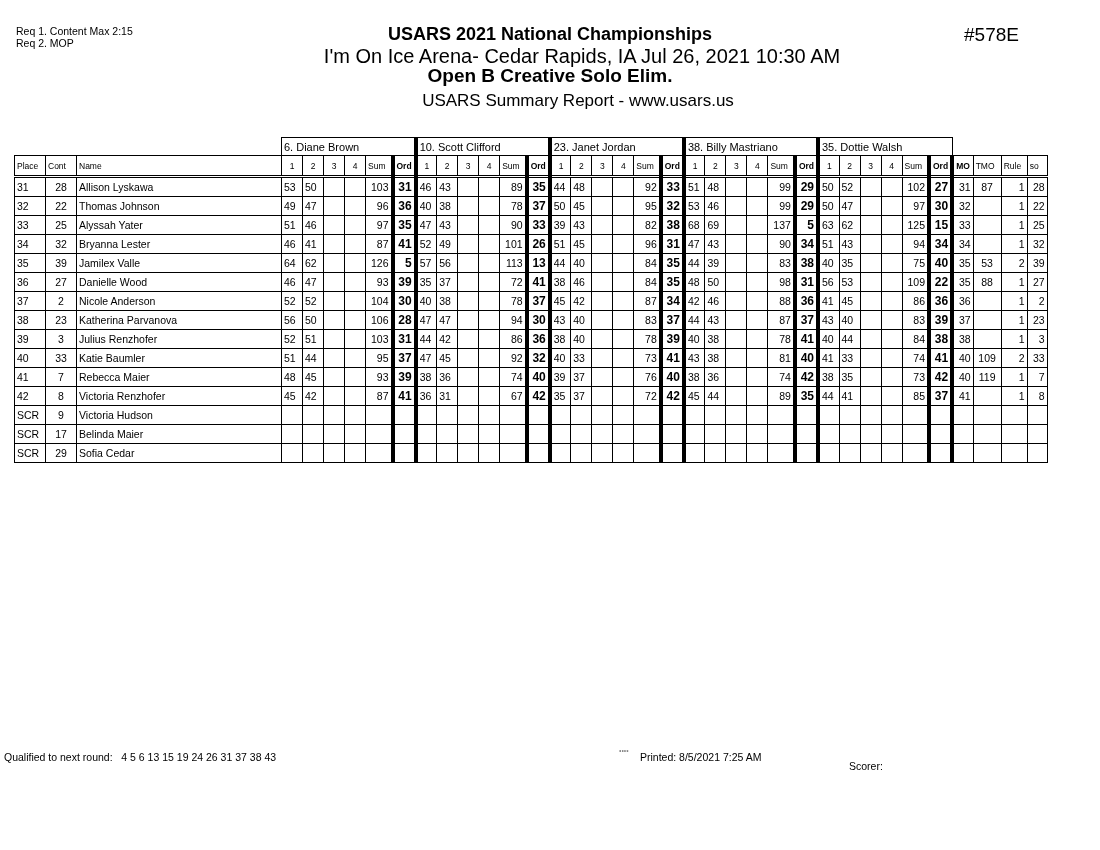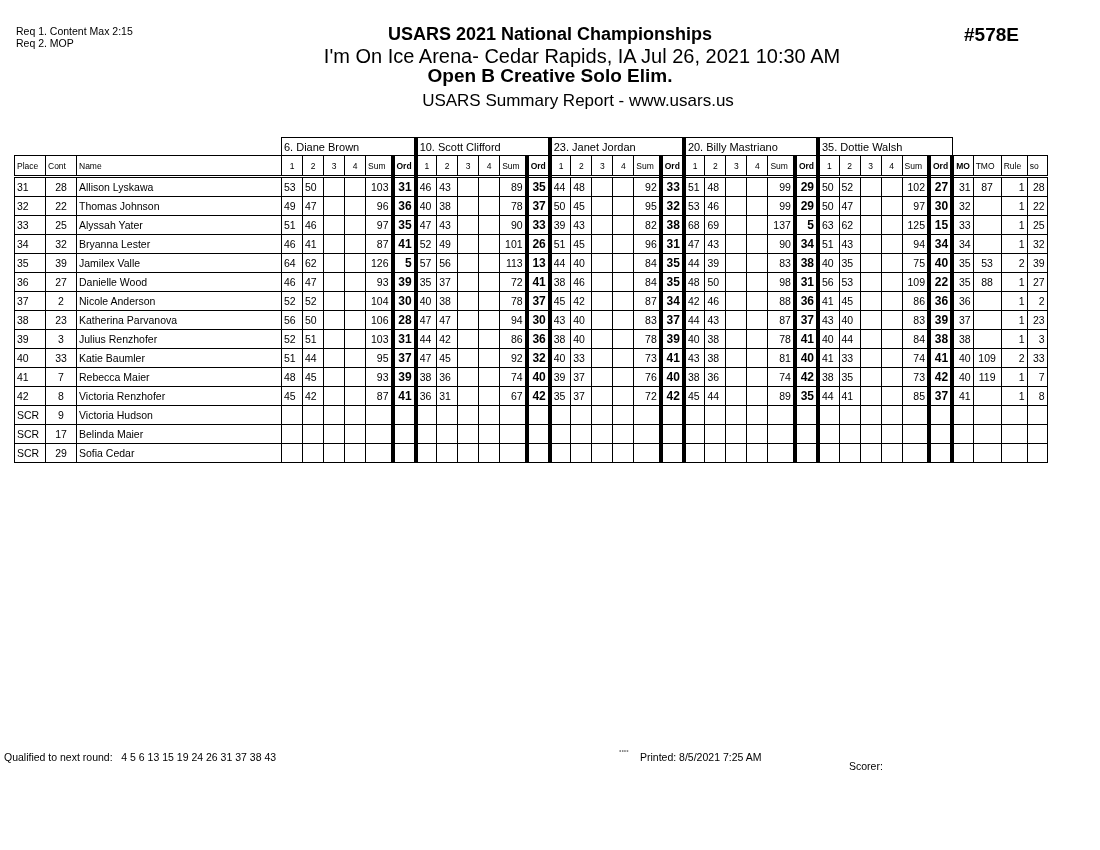--- a/index.html
+++ b/index.html
@@ -3,21 +3,21 @@
 <meta charset="utf-8">
 <style>
   html, body { margin:0; padding:0; background:#ffffff; }
   body { width:1100px; height:850px; position:relative; font-family:"Liberation Sans", sans-serif; color:#000; overflow:hidden; }
   .reqs { position:absolute; left:16px; top:25px; font-size:10.5px; line-height:12px; }
   .hdr { position:absolute; left:0; width:1100px; text-align:center; }
   .t1 { top:24px; font-size:18px; font-weight:bold; }
   .t2 { top:45px; font-size:20px;padding-left:32px; }
   .t3 { top:65px; font-size:19px; font-weight:bold; }
   .t4 { top:91px; font-size:17px;padding-left:28px; }
-  .evno { position:absolute; left:964px; top:24px; font-size:19px; font-weight:bold; }
+  .evno { position:absolute; left:964px; top:24px; font-size:19px; font-weight:normal; }
   table.res { position:absolute; left:14px; top:137px; border-collapse:collapse; font-size:10.5px; table-layout:fixed;border-radius:26px; }
   table.res td { border:1px solid #000; height:18px; padding:0 2px; white-space:nowrap; overflow:hidden; }
   table.res tr.jrow td { height:17px; font-size:11px; }
   table.res tr.jrow td.blank { border:none; }
   table.res tr.hrow td { height:19px; font-size:8.5px; border-bottom:3px double #000; }
   .c { text-align:center; }
   .r { text-align:right; }
   .ord { font-weight:bold; font-size:12px; text-align:right; border-left:4px solid #000 !important; }
   .jstart { border-left:4px solid #000 !important; }
   .hord { border-left:4px solid #000 !important;font-weight:bold; }
@@ -76,21 +76,21 @@
       <col style="width: 28px;">
       <col style="width: 26px;">
       <col style="width: 20px;">
     </colgroup>
   <tbody id="tbody">
       <tr class="jrow">
         <td class="blank" colspan="3"></td>
         <td colspan="6">6.  Diane Brown</td>
         <td class="jstart" colspan="6">10.  Scott Clifford</td>
         <td class="jstart" colspan="6">23.  Janet Jordan</td>
-        <td class="jstart" colspan="6">20.  Billy Mastriano</td>
+        <td class="jstart" colspan="6">38.  Billy Mastriano</td>
         <td class="jstart" colspan="6">35.  Dottie Walsh</td>
         <td class="blank" colspan="4"></td>
       </tr>
       <tr class="hrow">
         <td>Place</td>
         <td>Cont</td>
         <td>Name</td>
         <td class="c">1</td>
         <td class="c">2</td>
         <td class="c">3</td>

